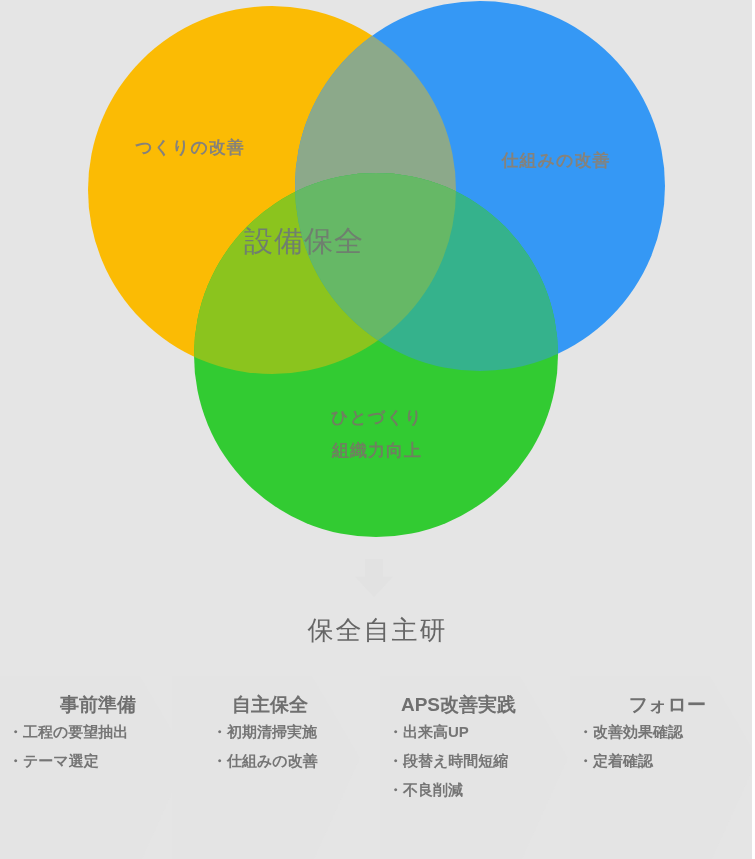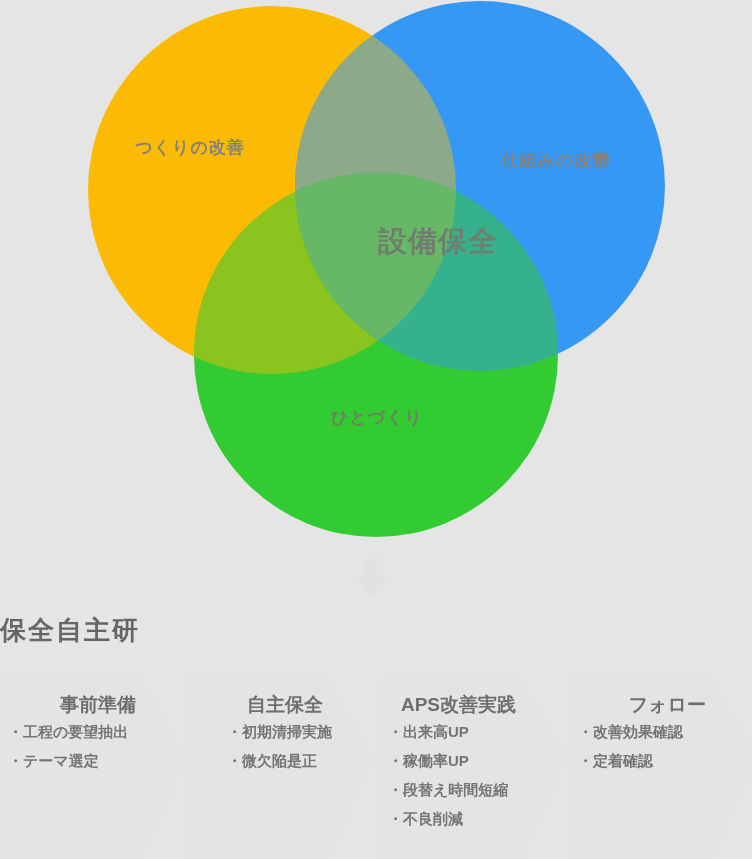--- a/index.html
+++ b/index.html
@@ -21,64 +21,65 @@
     font-weight: bold;
     color: #85827b;
     letter-spacing: 1px;
   }
   .label-yellow { left: 70px;  top: 136px; }
   .label-blue   { left: 436px; top: 149px; }
   .label-green  { left: 257px; top: 401px; line-height: 33px; color: #6f8060; }
   .label-green .ln { display: block; }
   .label-center {
     position: absolute;
-    left: 258px; top: 222px;
+    left: 244px; top: 222px;
     width: 240px;
-    text-align: right;
+    text-align: left;
     font-size: 29px;
-    font-weight: bold;
+    font-weight: normal;
     letter-spacing: 1px;
     color: #6f7f6f;
   }
 
   .down-arrow {
     position: absolute;
     left: 355px; top: 559px;
     width: 38px; height: 38px;
     background: #e2e2e2;
     clip-path: polygon(26% 0, 74% 0, 74% 47%, 100% 47%, 50% 100%, 0 47%, 26% 47%);
   }
 
   .flow-title {
     position: absolute;
     left: 0; top: 613px;
     width: 755px;
+    text-align: center;
     font-size: 26px;
-    font-weight: bold;
+    font-weight: normal;
     color: #666666;
     letter-spacing: 2px;
   }
 
   .flow-steps {
     position: absolute;
     left: 0; top: 676px;
     width: 755px; height: 183px;
     overflow: hidden;
   }
   .chevron {
     position: absolute;
     top: 0;
     width: 188px; height: 183px;
     background: #e4e4e4;
     clip-path: polygon(0 0, 74.5% 0, 100% 44.8%, 75.5% 100%, 0 100%);
     box-sizing: border-box;
     padding: 17px 52px 0 8px;
   }
   .chevron-1 { left: 0; }
-  .chevron-2 { left: 187px; padding-left: 40px; }
+  .chevron-2 { left: 172px; padding-left: 40px; }
   .chevron-3 { left: 380px; }
   .chevron-4 { left: 570px; }
 
   .step-heading {
     font-size: 19px;
     font-weight: bold;
     color: #6f6f6f;
     line-height: 24px;
     white-space: nowrap;
     text-align: right;
@@ -120,49 +121,49 @@
         <circle cx="480" cy="186" r="185" fill="#66b866"></circle>
       </g>
     </g>
   </svg>
 
   <div class="circle-label label-yellow">つくりの改善</div>
   <div class="circle-label label-blue">仕組みの改善</div>
   <div class="label-center">設備保全</div>
   <div class="circle-label label-green">
     <span class="ln">ひとづくり</span>
+    <span class="ln">組織力向上</span>
   </div>
 
   <div class="down-arrow"></div>
 
   <div class="flow-title">保全自主研</div>
 
   <div class="flow-steps">
 
     <div class="chevron chevron-1">
       <div class="step-heading">事前準備</div>
       <div class="step-items">
           <div class="bullet">・工程の要望抽出</div>
           <div class="bullet">・テーマ選定</div>
         </div>
     </div>
 
     <div class="chevron chevron-2">
       <div class="step-heading">自主保全</div>
       <div class="step-items">
           <div class="bullet">・初期清掃実施</div>
-          <div class="bullet">・微欠陥是正</div>
+          <div class="bullet">・仕組みの改善</div>
         </div>
     </div>
 
     <div class="chevron chevron-3">
       <div class="step-heading">APS改善実践</div>
       <div class="step-items">
           <div class="bullet">・出来高UP</div>
-          <div class="bullet">・稼働率UP</div>
           <div class="bullet">・段替え時間短縮</div>
           <div class="bullet">・不良削減</div>
         </div>
     </div>
 
     <div class="chevron chevron-4">
       <div class="step-heading">フォロー</div>
       <div class="step-items">
           <div class="bullet">・改善効果確認</div>
           <div class="bullet">・定着確認</div>

